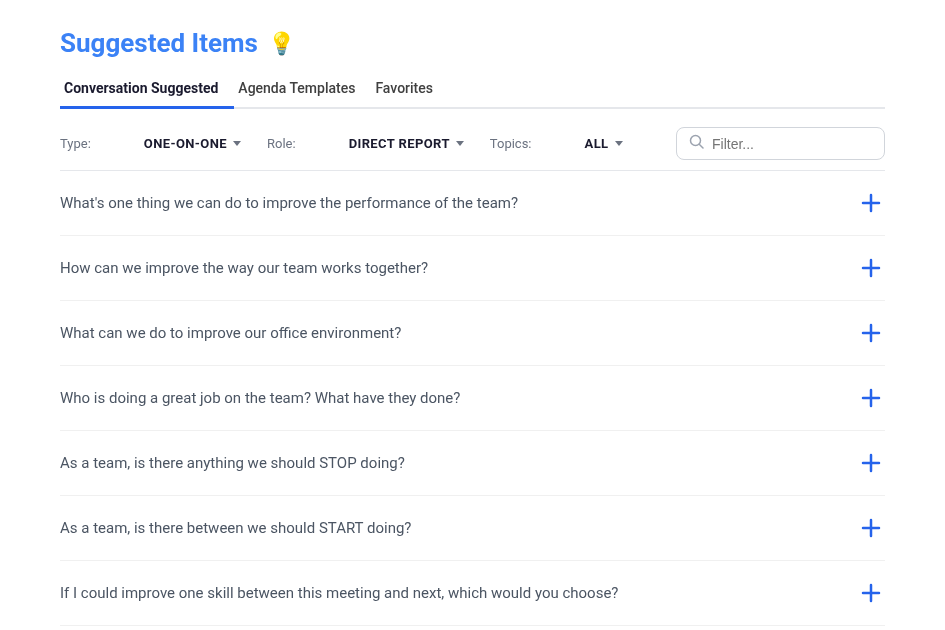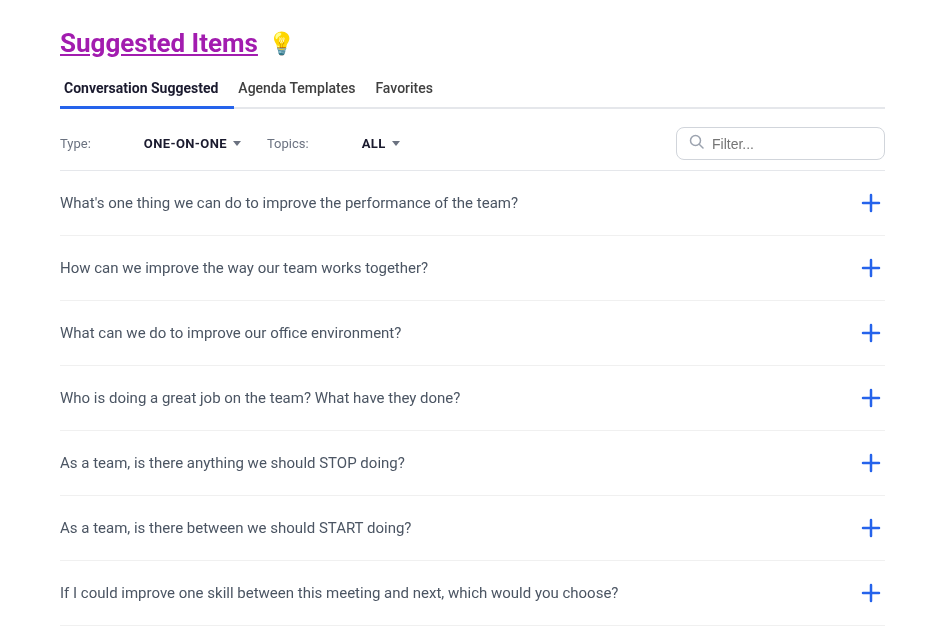--- a/index.html
+++ b/index.html
@@ -15,22 +15,21 @@
     }
     .header-row {
       display: flex;
       align-items: center;
       gap: 10px;
       margin-bottom: 14px;
     }
     .page-title {
       font-size: 26px;
       font-weight: 700;
-      color: #a21caf;
-      text-decoration: underline;
+      color: #3b82f6;
     }
     .lightbulb-icon {
       font-size: 22px;
     }
     .tabs-row {
       display: flex;
       align-items: flex-end;
       gap: 0;
       border-bottom: 2px solid #e5e7eb;
       margin-bottom: 0;
@@ -165,20 +164,27 @@
 
   <div class="filters-row">
     <div class="filter-group">
       <span class="filter-label">Type:</span>
       <div class="filter-dropdown">
         <span class="filter-value">ONE-ON-ONE</span>
         <span class="chevron-down"></span>
       </div>
     </div>
 
+    <div class="filter-group">
+      <span class="filter-label">Role:</span>
+      <div class="filter-dropdown">
+        <span class="filter-value">DIRECT REPORT</span>
+        <span class="chevron-down"></span>
+      </div>
+    </div>
 
     <div class="filter-group">
       <span class="filter-label">Topics:</span>
       <div class="filter-dropdown">
         <span class="filter-value">ALL</span>
         <span class="chevron-down"></span>
       </div>
     </div>
 
     <div class="filter-search">

